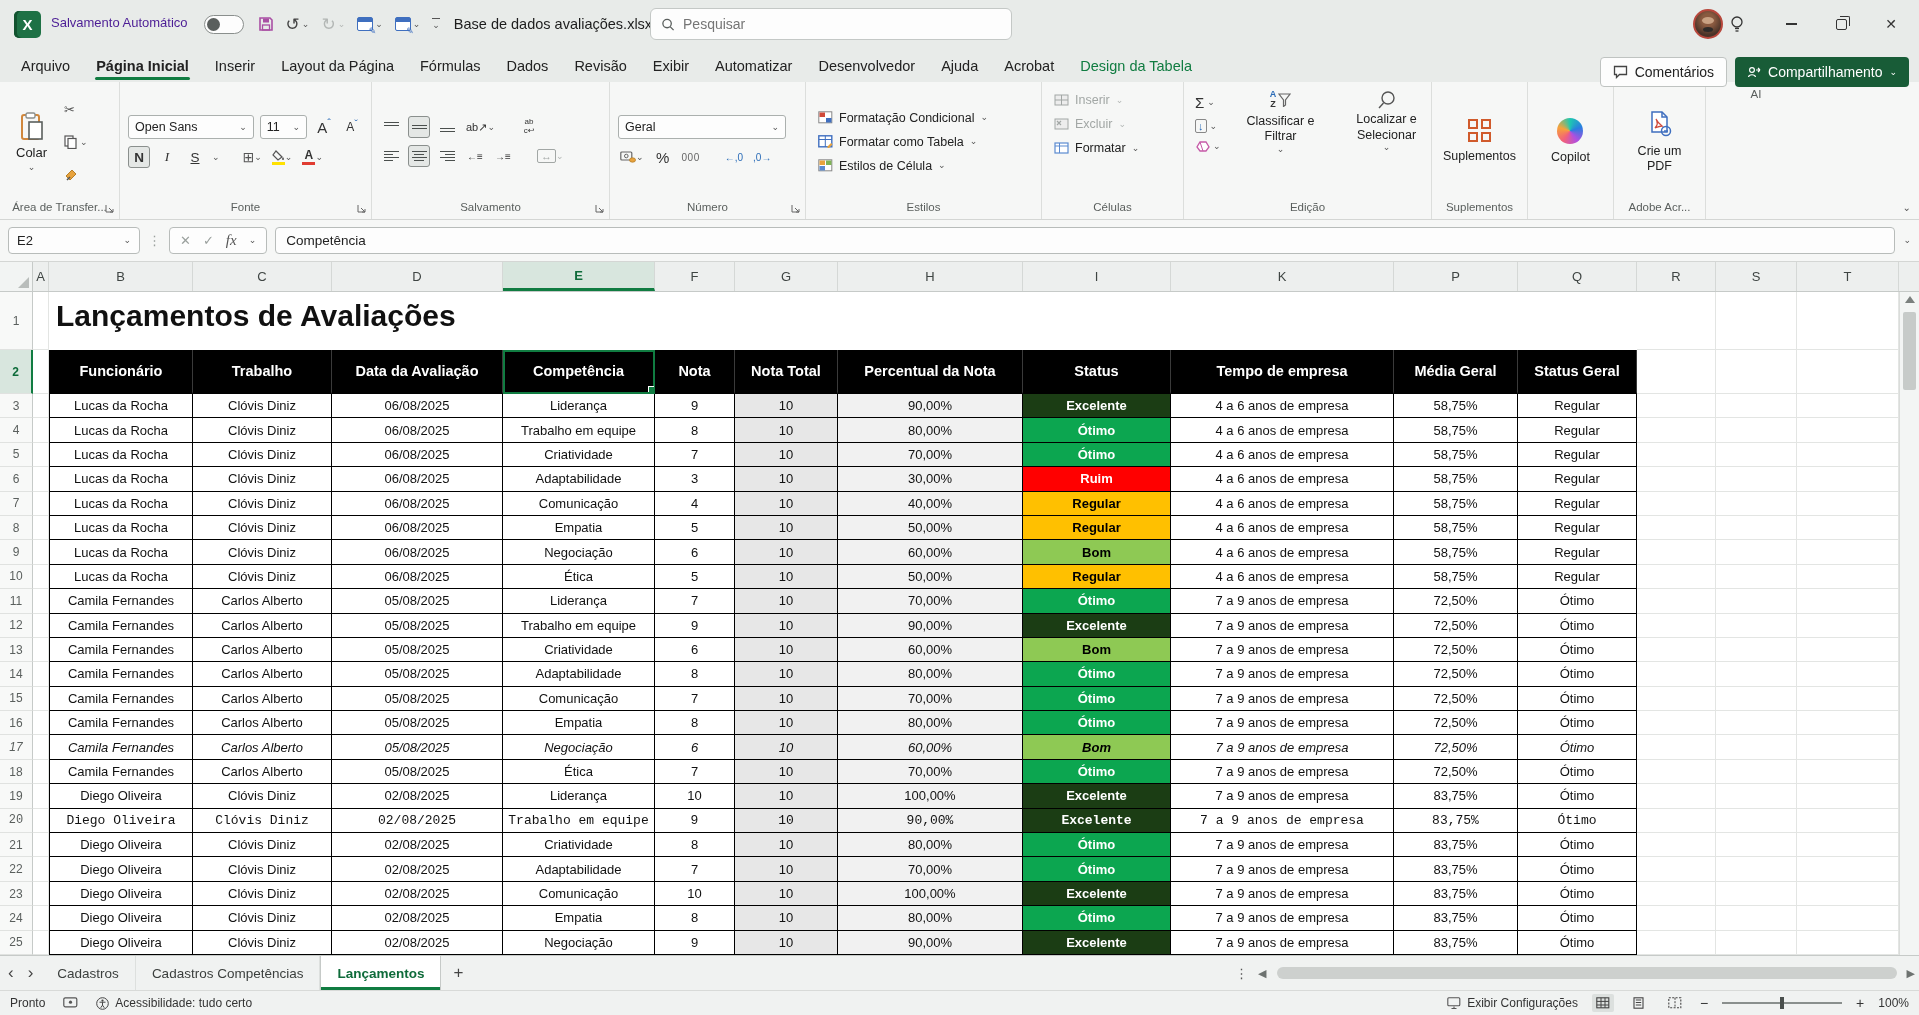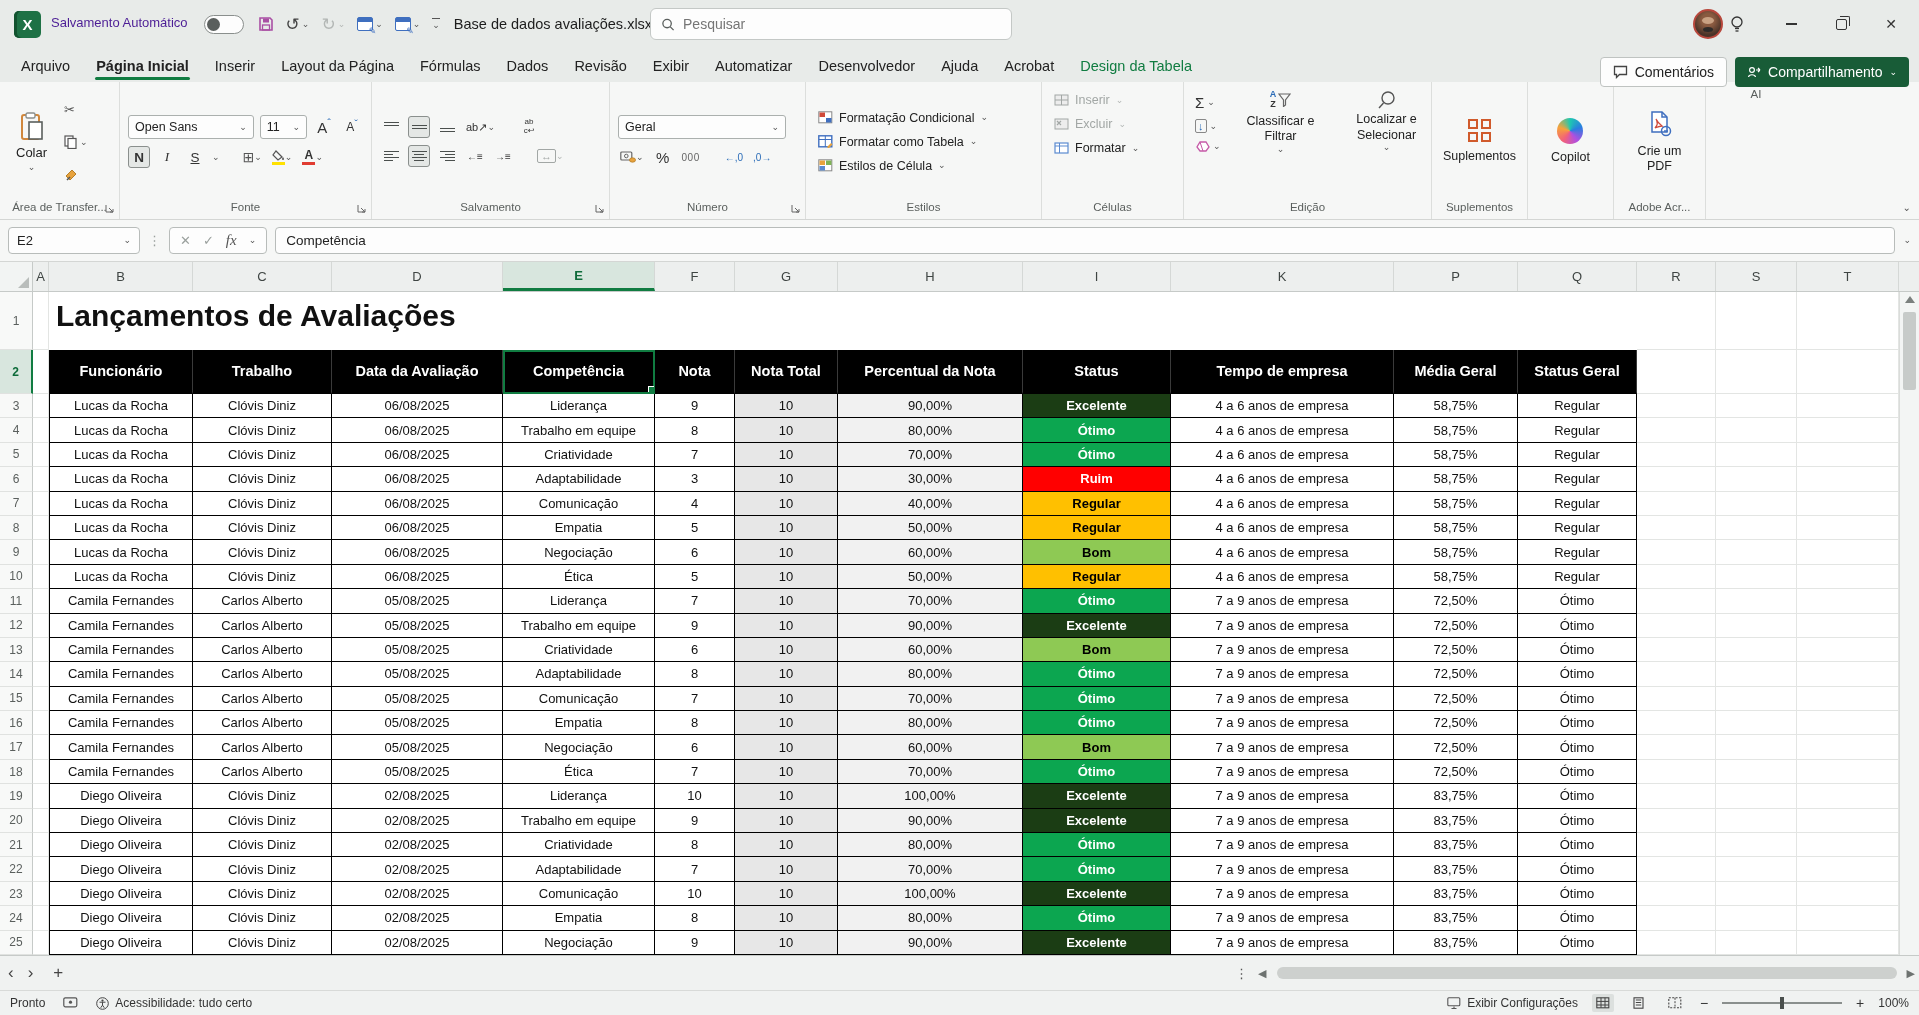--- a/index.html
+++ b/index.html
@@ -962,21 +962,21 @@
           <div class="cell gray1" style="width: 103px;">10</div>
           <div class="cell gray2" style="width: 185px;">80,00%</div>
           <div class="cell statuscell" style="width: 148px; background: rgb(12, 166, 80); color: rgb(255, 255, 255);">Ótimo</div>
           <div class="cell" style="width: 223px;">7 a 9 anos de empresa</div>
           <div class="cell" style="width: 124px;">72,50%</div>
           <div class="cell" style="width: 119px;">Ótimo</div>
           <div class="empty-cell" style="width: 79px;"></div>
           <div class="empty-cell" style="width: 81px;"></div>
           <div class="empty-cell" style="width: 102px;"></div>
         </div>
-        <div class="grow" style="height: 24.4px;">
+        <div class="grow" style="height: 24.4px; font-style: italic;">
           <div class="gut">17</div>
           <div class="empty-cell" style="width: 16px;"></div>
           <div class="cell first" style="width: 144px;">Camila Fernandes</div>
           <div class="cell" style="width: 139px;">Carlos Alberto</div>
           <div class="cell" style="width: 171px;">05/08/2025</div>
           <div class="cell" style="width: 152px;">Negociação</div>
           <div class="cell" style="width: 80px;">6</div>
           <div class="cell gray1" style="width: 103px;">10</div>
           <div class="cell gray2" style="width: 185px;">60,00%</div>
           <div class="cell statuscell" style="width: 148px; background: rgb(142, 201, 84); color: rgb(0, 0, 0);">Bom</div>
@@ -1016,21 +1016,21 @@
           <div class="cell gray1" style="width: 103px;">10</div>
           <div class="cell gray2" style="width: 185px;">100,00%</div>
           <div class="cell statuscell" style="width: 148px; background: rgb(27, 61, 20); color: rgb(255, 255, 255);">Excelente</div>
           <div class="cell" style="width: 223px;">7 a 9 anos de empresa</div>
           <div class="cell" style="width: 124px;">83,75%</div>
           <div class="cell" style="width: 119px;">Ótimo</div>
           <div class="empty-cell" style="width: 79px;"></div>
           <div class="empty-cell" style="width: 81px;"></div>
           <div class="empty-cell" style="width: 102px;"></div>
         </div>
-        <div class="grow" style="height: 24.4px;">
+        <div class="grow" style="height: 24.4px; font-family: Liberation Mono, monospace;">
           <div class="gut">20</div>
           <div class="empty-cell" style="width: 16px;"></div>
           <div class="cell first" style="width: 144px;">Diego Oliveira</div>
           <div class="cell" style="width: 139px;">Clóvis Diniz</div>
           <div class="cell" style="width: 171px;">02/08/2025</div>
           <div class="cell" style="width: 152px;">Trabalho em equipe</div>
           <div class="cell" style="width: 80px;">9</div>
           <div class="cell gray1" style="width: 103px;">10</div>
           <div class="cell gray2" style="width: 185px;">90,00%</div>
           <div class="cell statuscell" style="width: 148px; background: rgb(27, 61, 20); color: rgb(255, 255, 255);">Excelente</div>
@@ -1136,20 +1136,25 @@
       <span class="vs-up"></span>
       <span class="vs-thumb"></span>
     </div>
   </div>
 
   <div class="tabbar">
     <div class="tb-nav">
       <span>‹</span>
       <span>›</span>
     </div>
+    <div id="sheettabs" style="display:flex">
+        <div class="stab">Cadastros</div>
+        <div class="stab">Cadastros Competências</div>
+        <div class="stab active">Lançamentos</div>
+      </div>
     <div class="newsheet">+</div>
     <div class="tb-right-zone">
       <span class="dots3" style="color:#555">⋮</span>
       <span class="harrow">◀</span>
       <span class="hthumb"></span>
       <span class="harrow">▶</span>
     </div>
   </div>
 
   <div class="statusbar">

